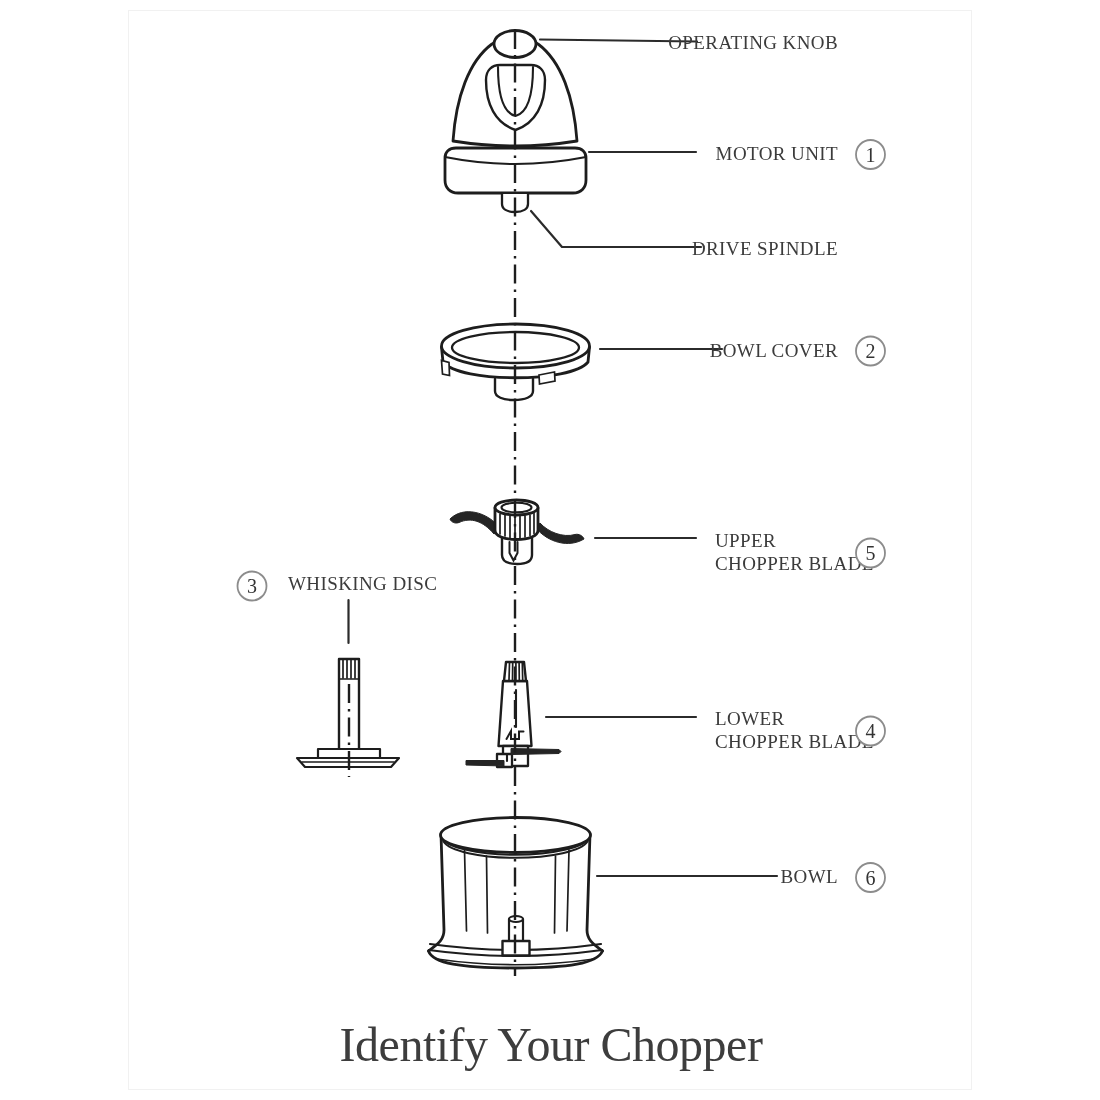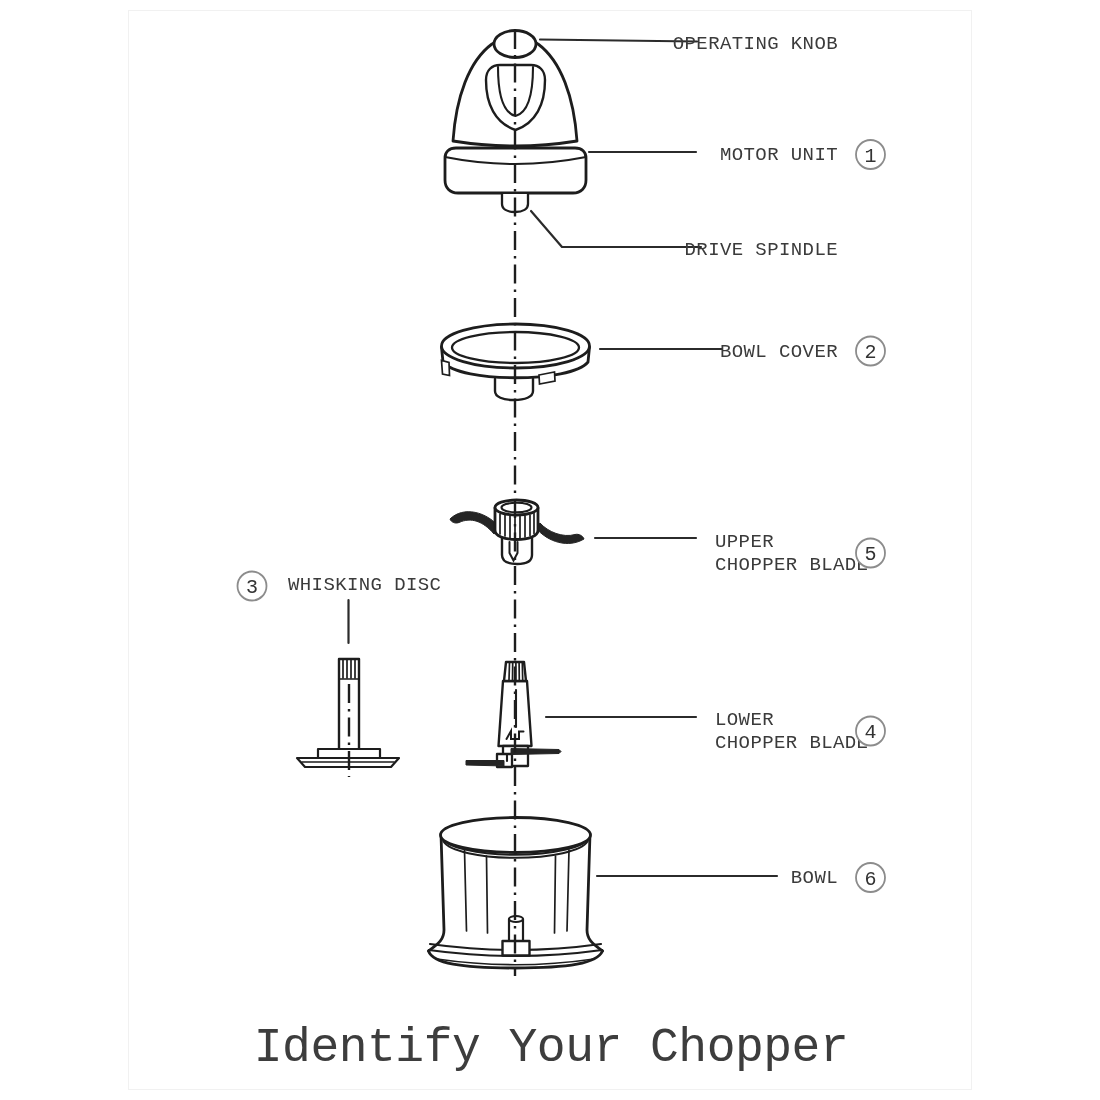--- a/index.html
+++ b/index.html
@@ -1,17 +1,17 @@
 <!DOCTYPE html>
 <html><head>
 <meta charset="utf-8">
 <style>
   html,body{margin:0;padding:0;background:#ffffff;}
   .page{position:relative;width:1012px;height:1100px;background:#ffffff;overflow:hidden;
-        font-family:Liberation Mono, monospace;}
+        font-family:Liberation Serif, serif;}
   svg{display:block;}
 
   
   .outline{fill:#ffffff;stroke:#1d1d1d;stroke-width:2.8;stroke-linejoin:round;stroke-linecap:round;}
   .line{fill:none;stroke:#1d1d1d;stroke-width:2.8;stroke-linejoin:round;stroke-linecap:round;}
   .line2{fill:none;stroke:#1d1d1d;stroke-width:2.1;stroke-linejoin:round;stroke-linecap:round;}
   .thin{fill:none;stroke:#1d1d1d;stroke-width:1.7;stroke-linecap:round;}
   .dark{fill:#242424;stroke:#242424;stroke-width:1;stroke-linejoin:round;}
   .whitefill{fill:#ffffff;stroke:none;}
   .leader{fill:none;stroke:#2b2b2b;stroke-width:2.2;stroke-linecap:round;stroke-linejoin:round;}

